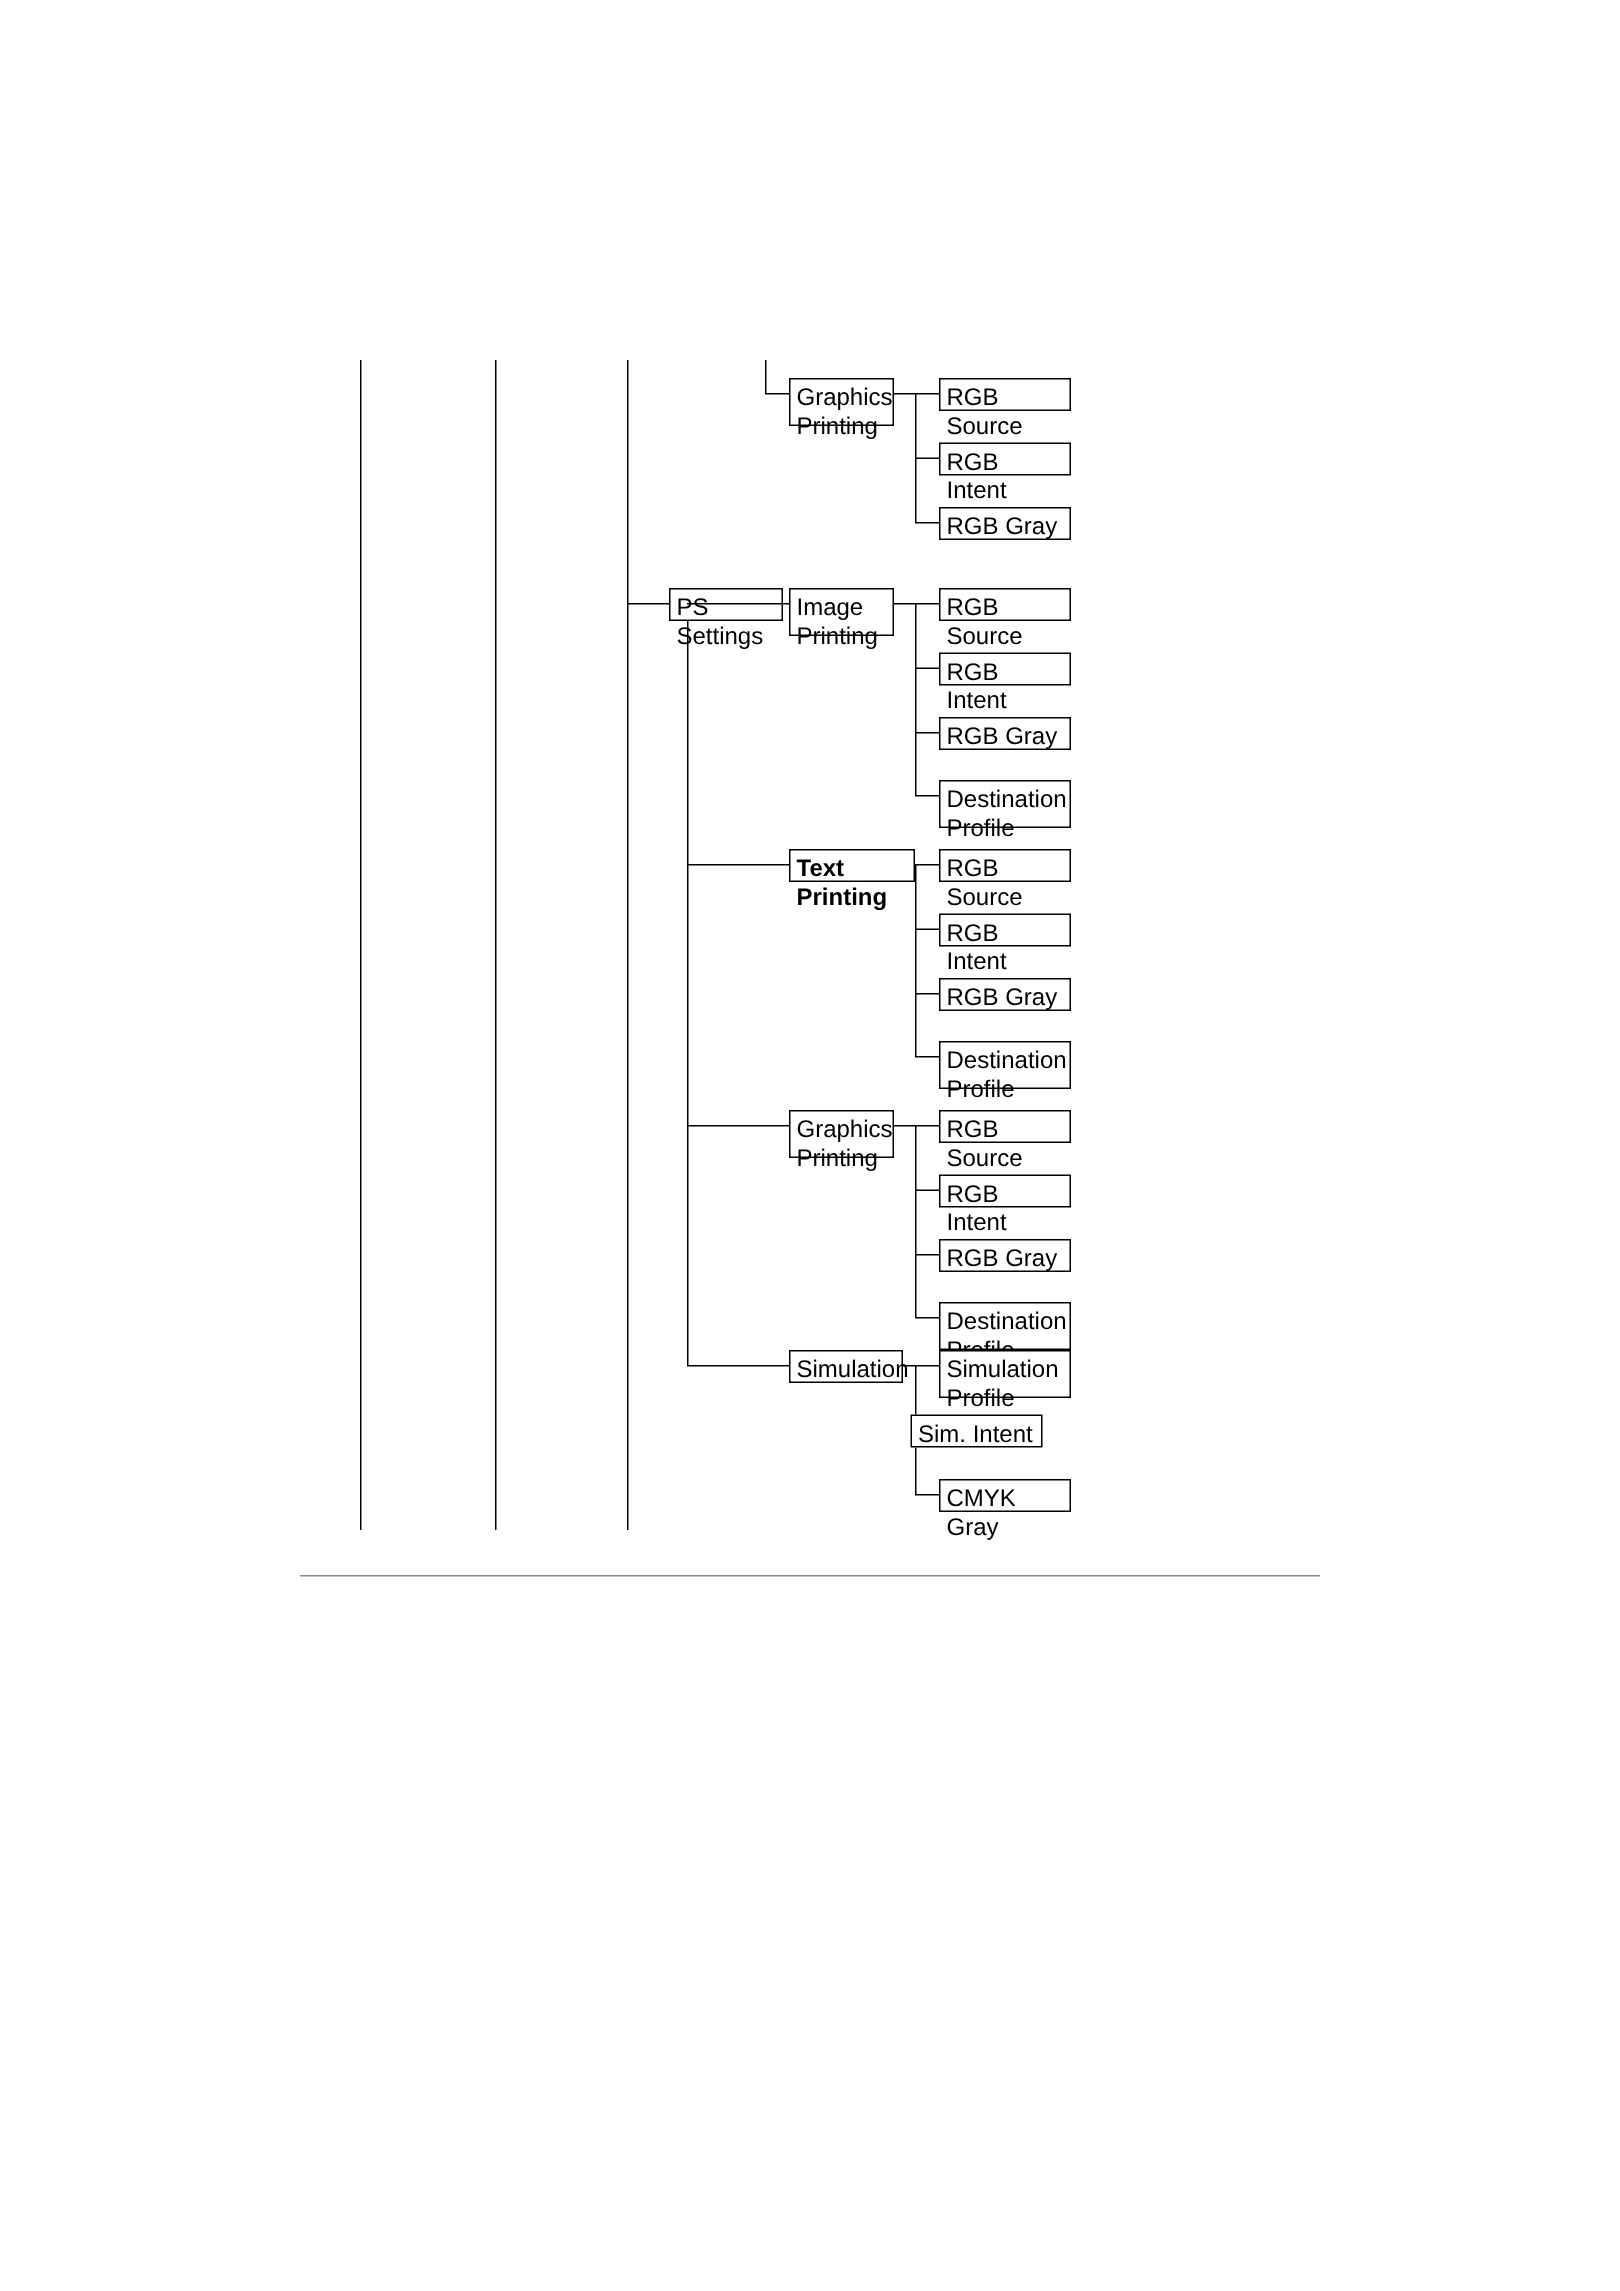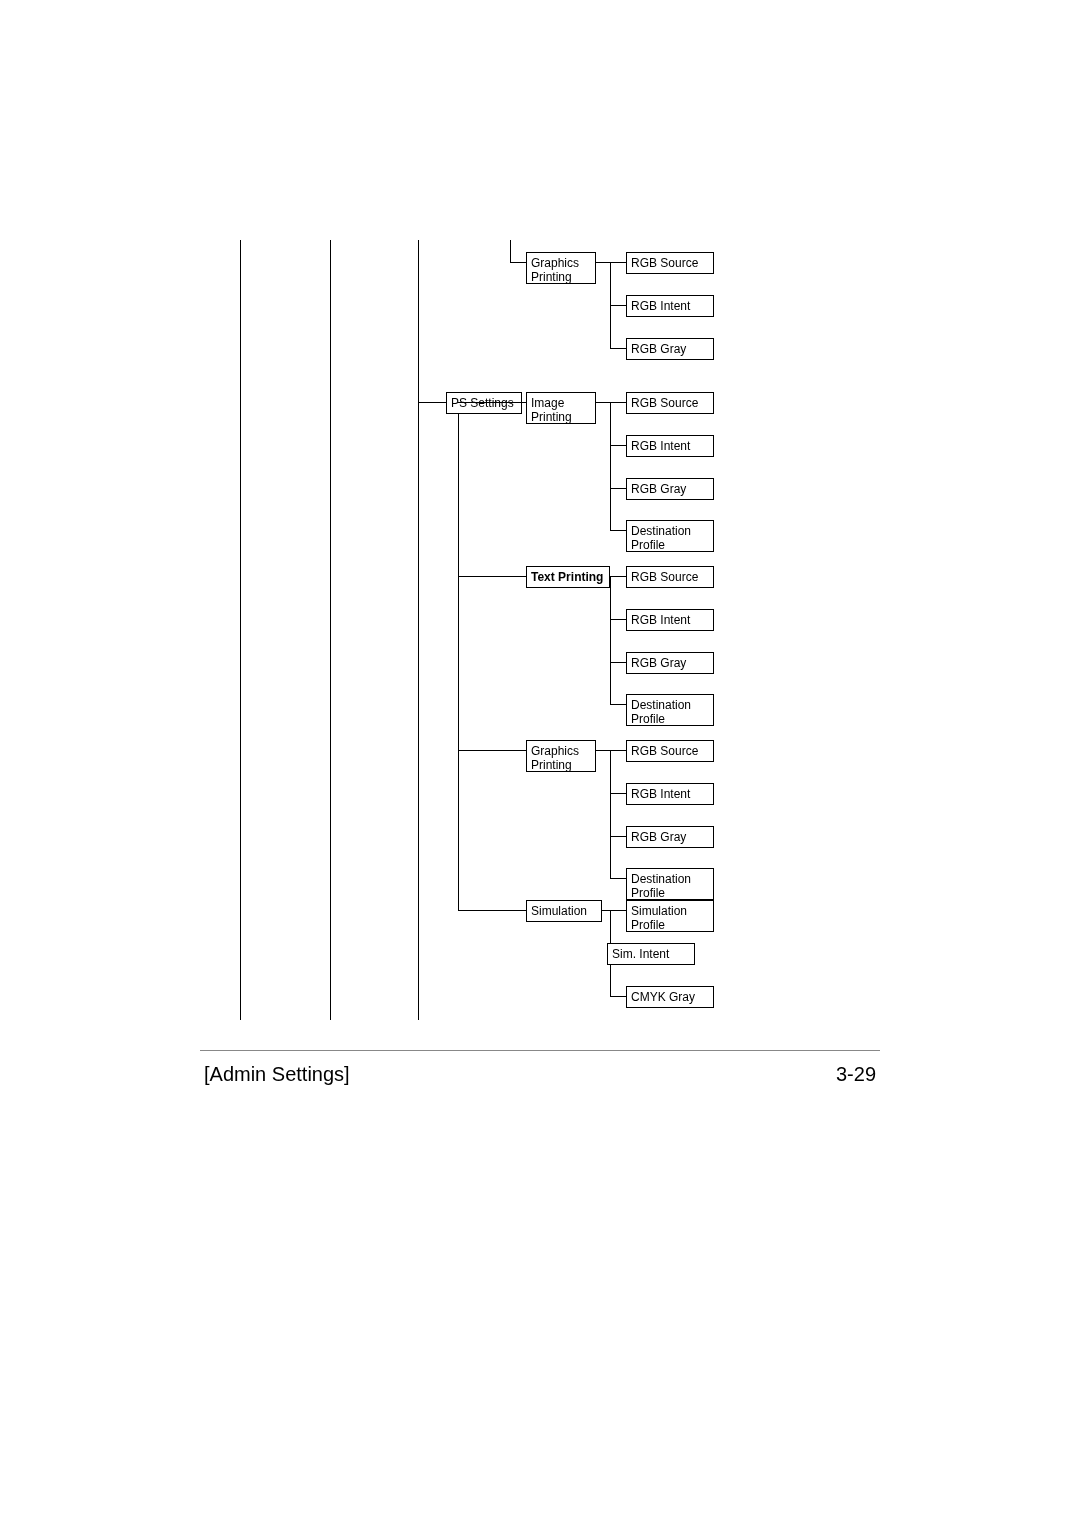--- a/index.html
+++ b/index.html
@@ -28,21 +28,21 @@
     }
     .hline {
       position: absolute;
       height: 1px;
       background: #000;
     }
     .node {
       position: absolute;
       border: 1px solid #000;
       background: #fff;
-      font-size: 12px;
+      font-size: 16px;
       padding: 3px 4px;
       line-height: 1.2;
     }
     .footer-area {
       position: absolute;
       top: 1050px;
       left: 200px;
       width: 680px;
     }
     .footer-line {
@@ -137,17 +137,13 @@
   <div class="hline" style="left:410px; top:670px; width:16px;"></div>
   <div class="node" style="left:426px; top:660px; width:88px; height:32px;">Simulation<br>Profile</div>
   <div class="hline" style="left:410px; top:713px; width:16px;"></div>
   <div class="node" style="left:407px; top:703px; width:88px; height:22px;">Sim. Intent</div>
   <div class="hline" style="left:410px; top:756px; width:16px;"></div>
   <div class="node" style="left:426px; top:746px; width:88px; height:22px;">CMYK Gray</div>
 </div>
 
 <div class="footer-area">
   <div class="footer-line"></div>
-  <div class="footer-row">
-    <span>[Admin Settings]</span>
-    <span>3-29</span>
-  </div>
 </div>
 
 </body></html>

